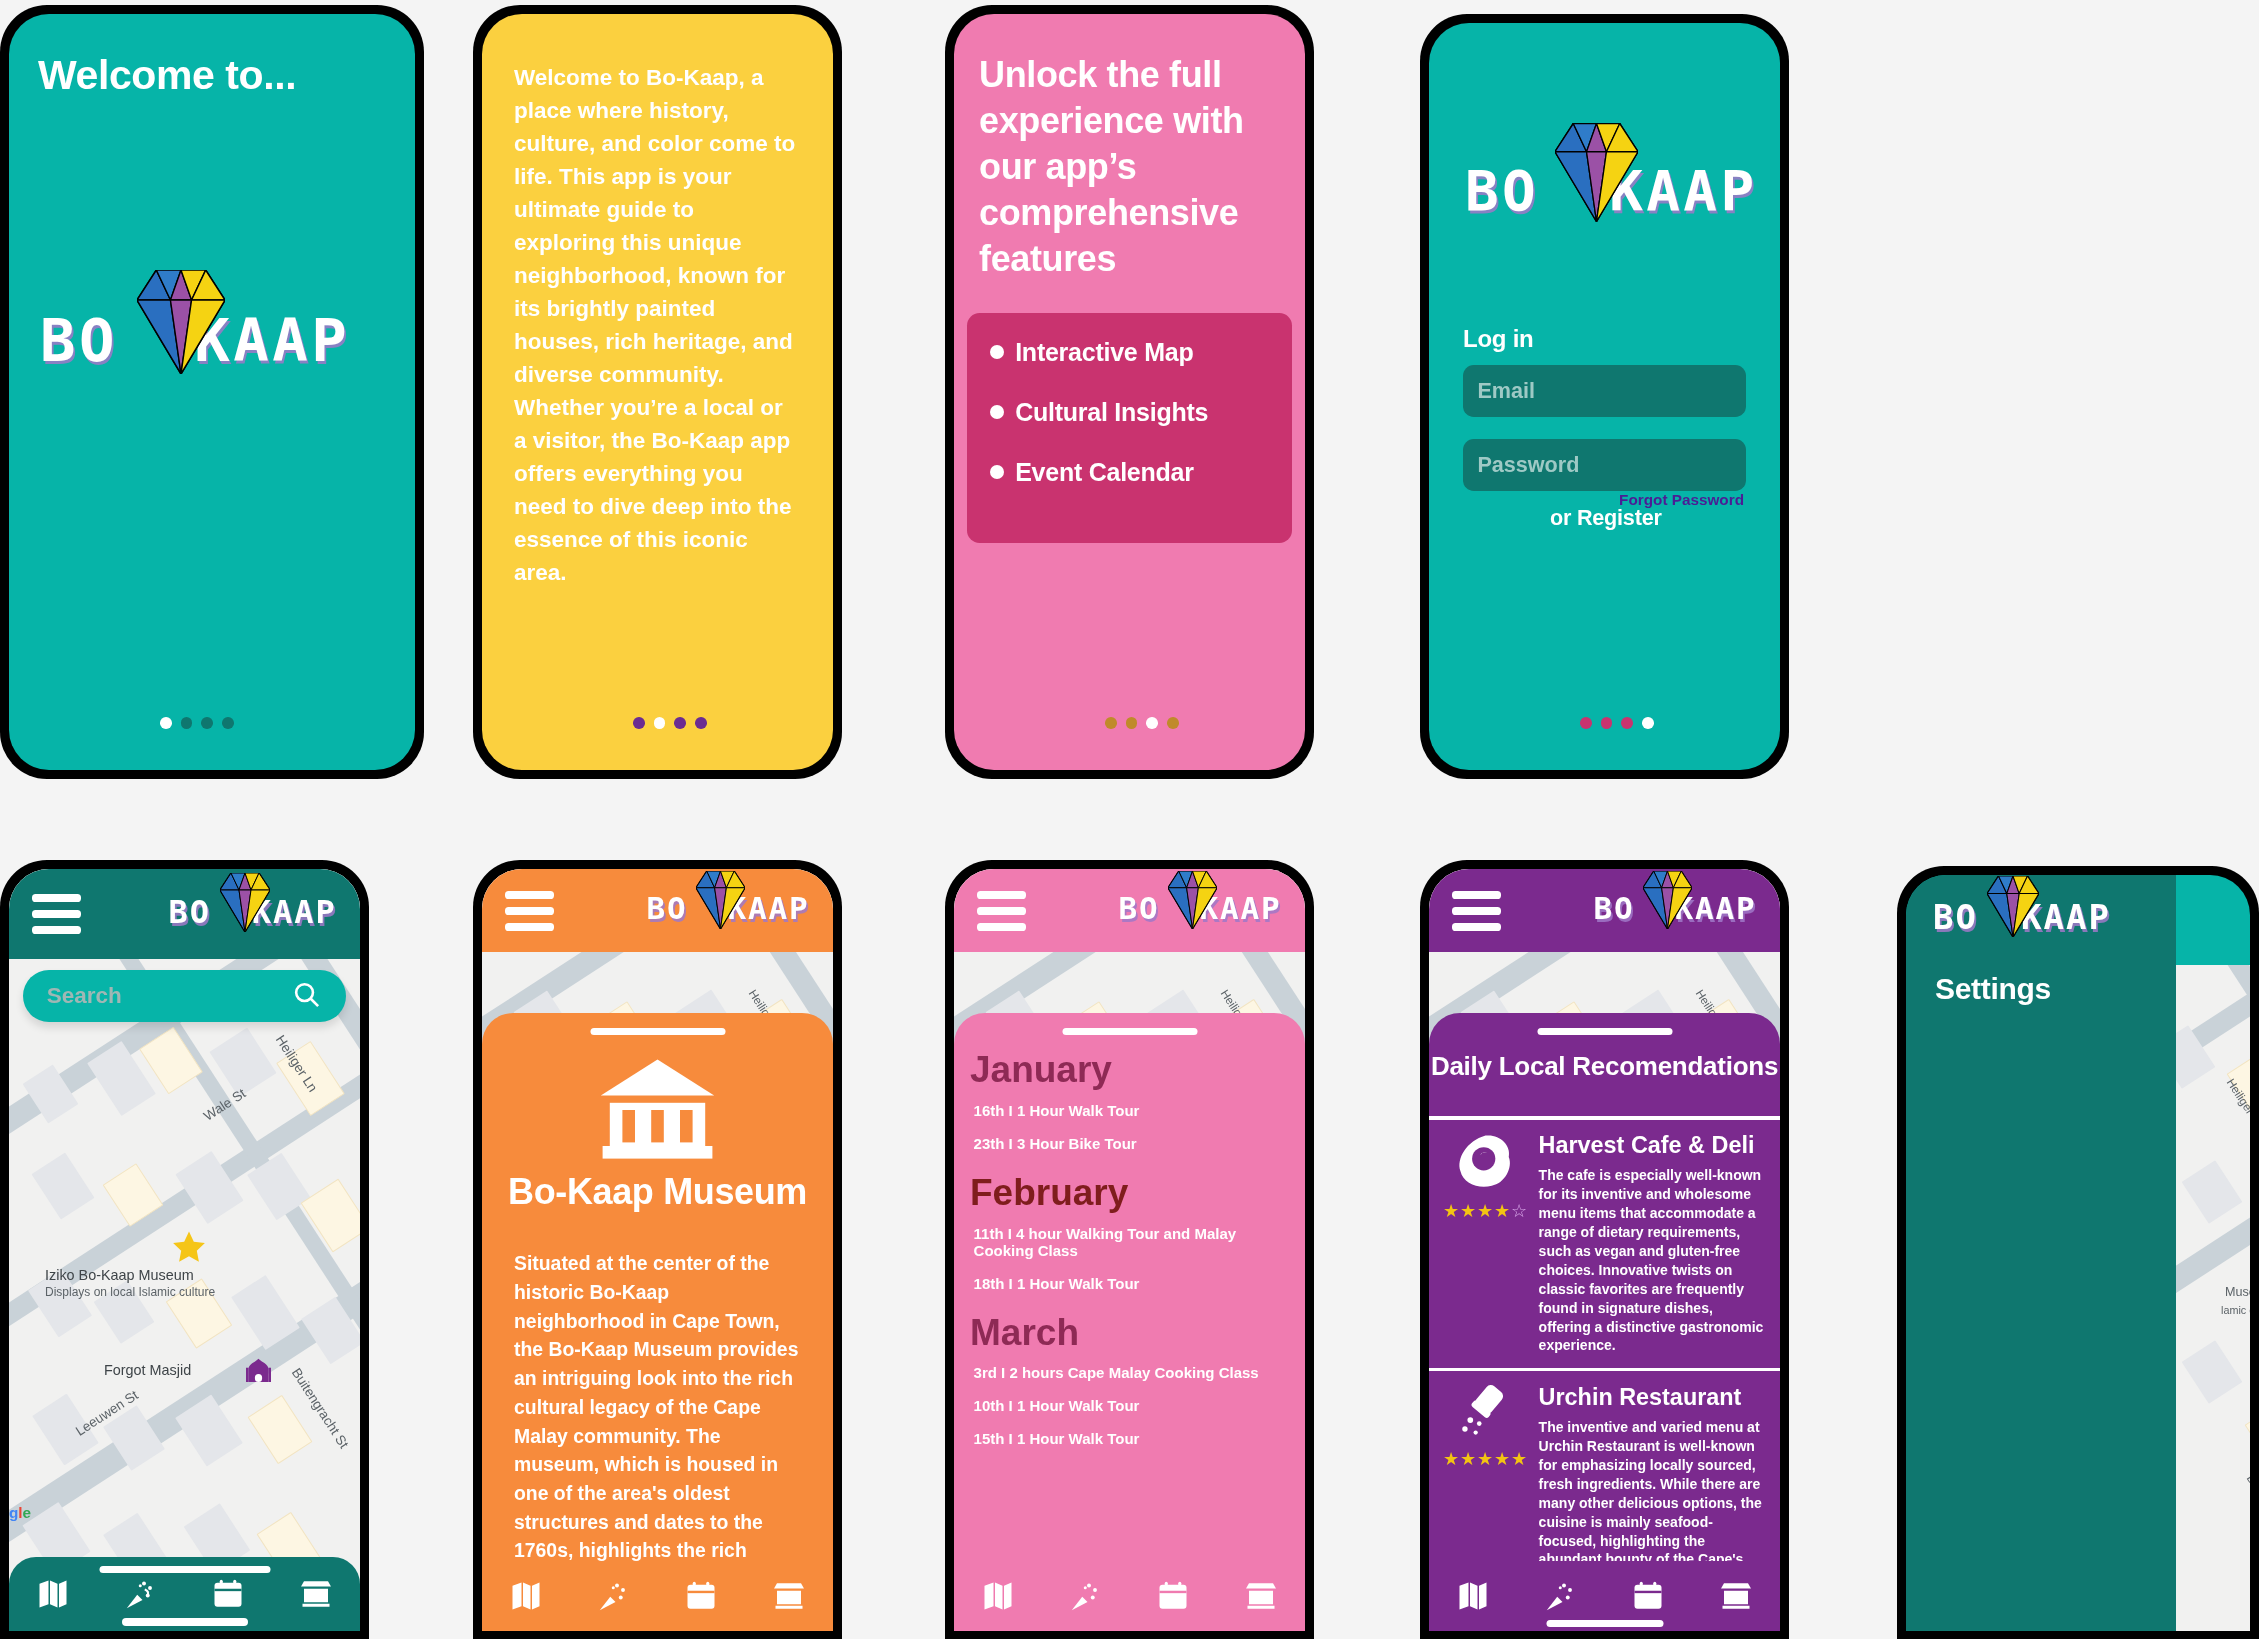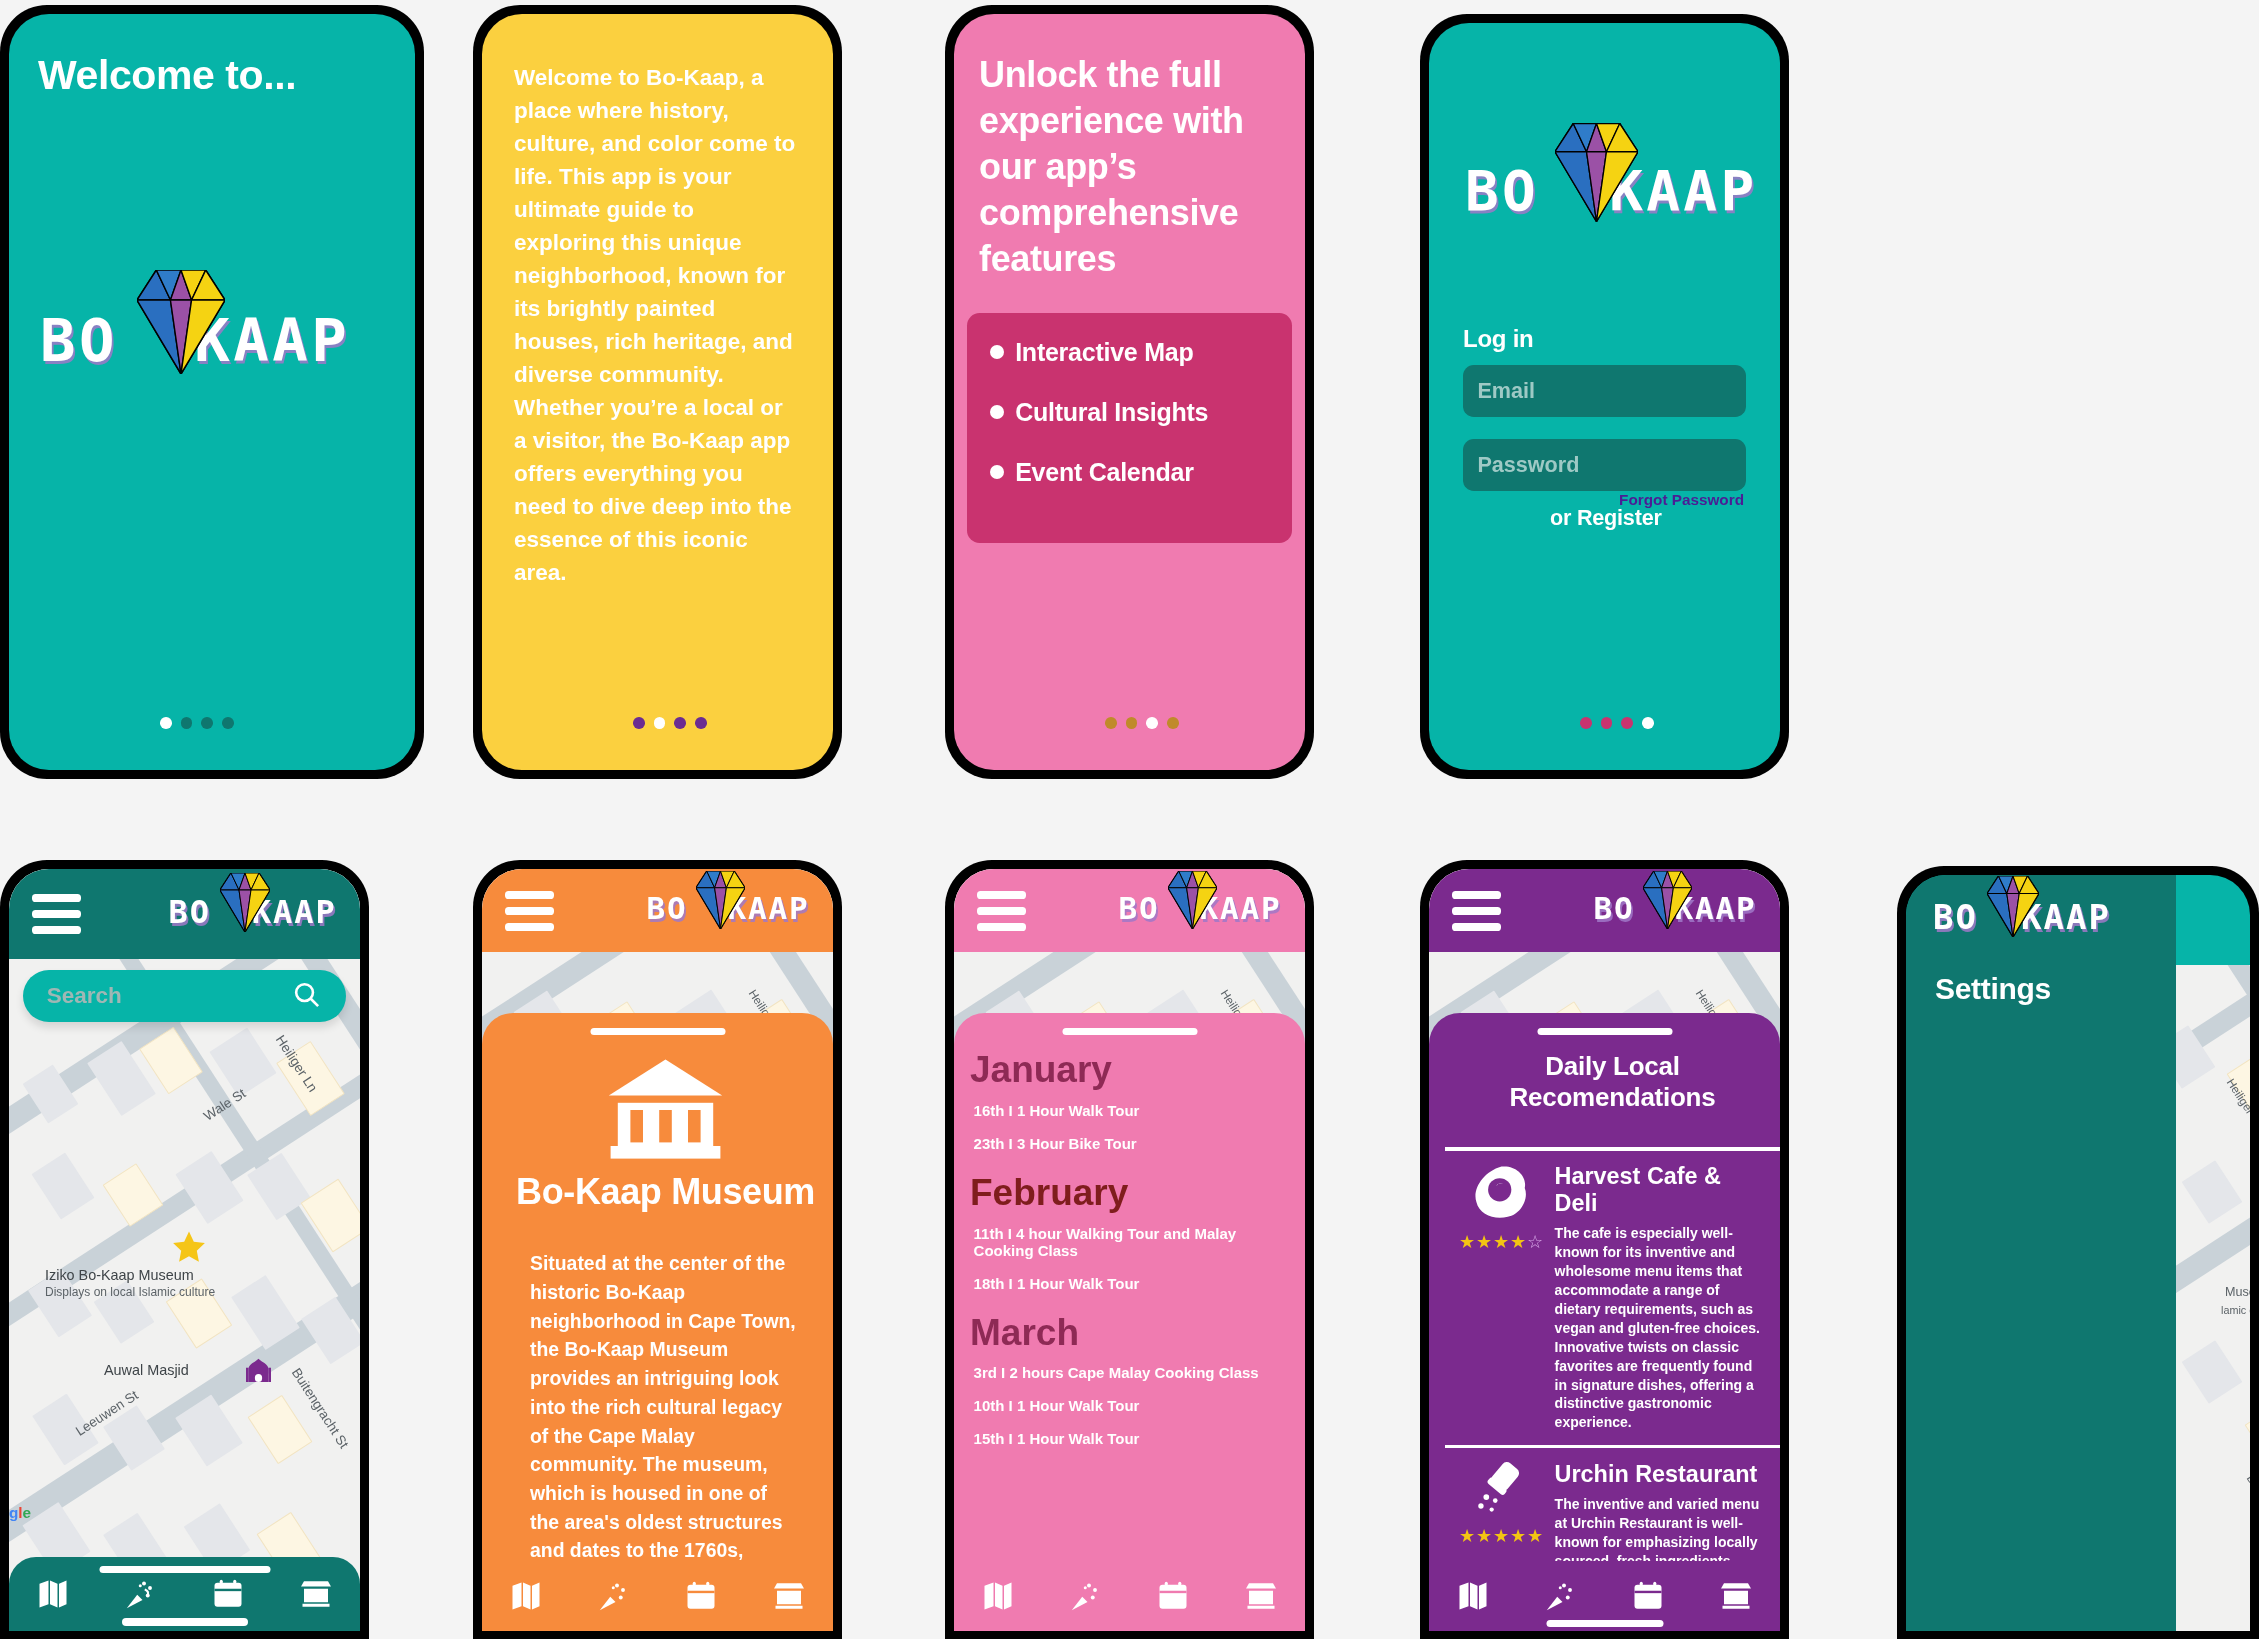--- a/index.html
+++ b/index.html
@@ -70,21 +70,21 @@
 
   
   .searchbar {
     position:absolute; display:flex; align-items:center; justify-content:space-between;
     border-radius:36px; padding:0 23.4px;
     box-shadow: 0 5.4px 9px rgba(0,0,0,.12);
   }
   .searchbar .ph { color:#9fb7b4; font-weight:bold; }
 
   
-  .sheet { position:absolute; left:0; right:0; bottom:0; border-radius:31px 31px 0 0; overflow:hidden;padding-left:16px; }
+  .sheet { position:absolute; left:0; right:0; bottom:0; border-radius:31px 31px 0 0; overflow:hidden; }
   .grabber { position:absolute; top:15.3px; left:50%; transform:translateX(-50%); width:135px; height:7.2px; background:#fff; border-radius:5.4px; }
 
   
   .featbox { position:absolute; border-radius:12.6px; }
   .featrow { display:flex; align-items:center; gap:10.8px; }
   .featrow .bullet { width:14.4px; height:14.4px; border-radius:50%; background:#fff; flex:0 0 auto; }
 
   
   .field { border-radius:10.8px; display:flex; align-items:center; padding:0 14.4px; }
   .field .ph { color:#9ec9c5; font-weight:bold; }
@@ -271,21 +271,21 @@
         <div style="position:absolute; left:36px; top:416px; font-size:12px; color:#5c6368;">Displays on local Islamic culture</div>
 
         <div style="position:absolute; left:236px; top:488px;">
           <svg width="27" height="25" viewBox="0 0 30 28">
             <path d="M4 28 V13 C4 8 11 6 15 2 C19 6 26 8 26 13 V28 Z" fill="#7b2a8e"></path>
             <rect x="1" y="12" width="3" height="16" fill="#7b2a8e"></rect>
               <rect x="26" y="12" width="3" height="16" fill="#7b2a8e"></rect>
             <rect x="11" y="19" width="8" height="9" rx="4" fill="#fff"></rect>
           </svg>
         </div>
-        <div style="position:absolute; left:95px; top:493px; font-size:14.4px; color:#3e4448;">Auwal Masjid</div>
+        <div style="position:absolute; left:95px; top:493px; font-size:14.4px; color:#3e4448;">Forgot Masjid</div>
 
         <div style="position:absolute; left:0px; top:635px; font-size:15.3px; font-weight:bold;">
           <span style="color:#4285F4;">g</span><span style="color:#EA4335;">l</span><span style="color:#34A853;">e</span>
         </div>
       </div>
 
       <div class="topbar" style="height:90px; background:#0f776f;">
         <div class="burger">
             <span></span>
             <span></span>

